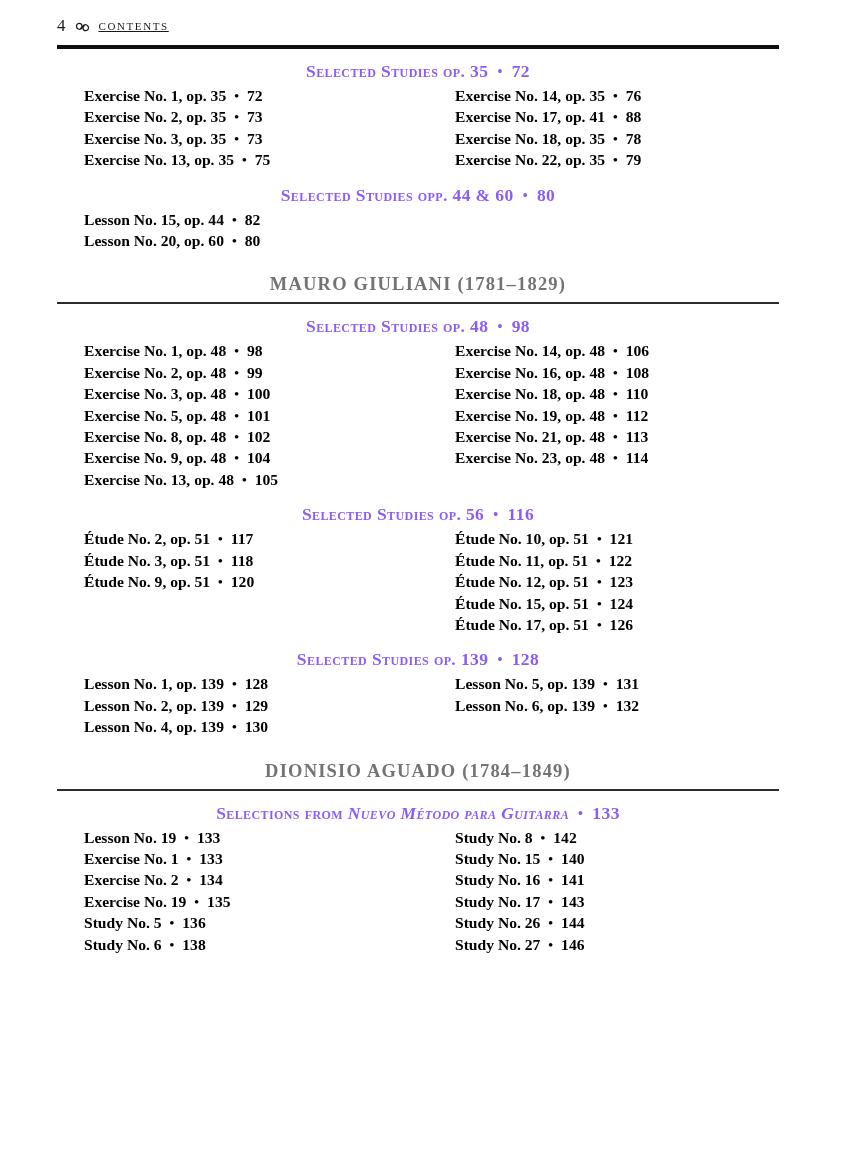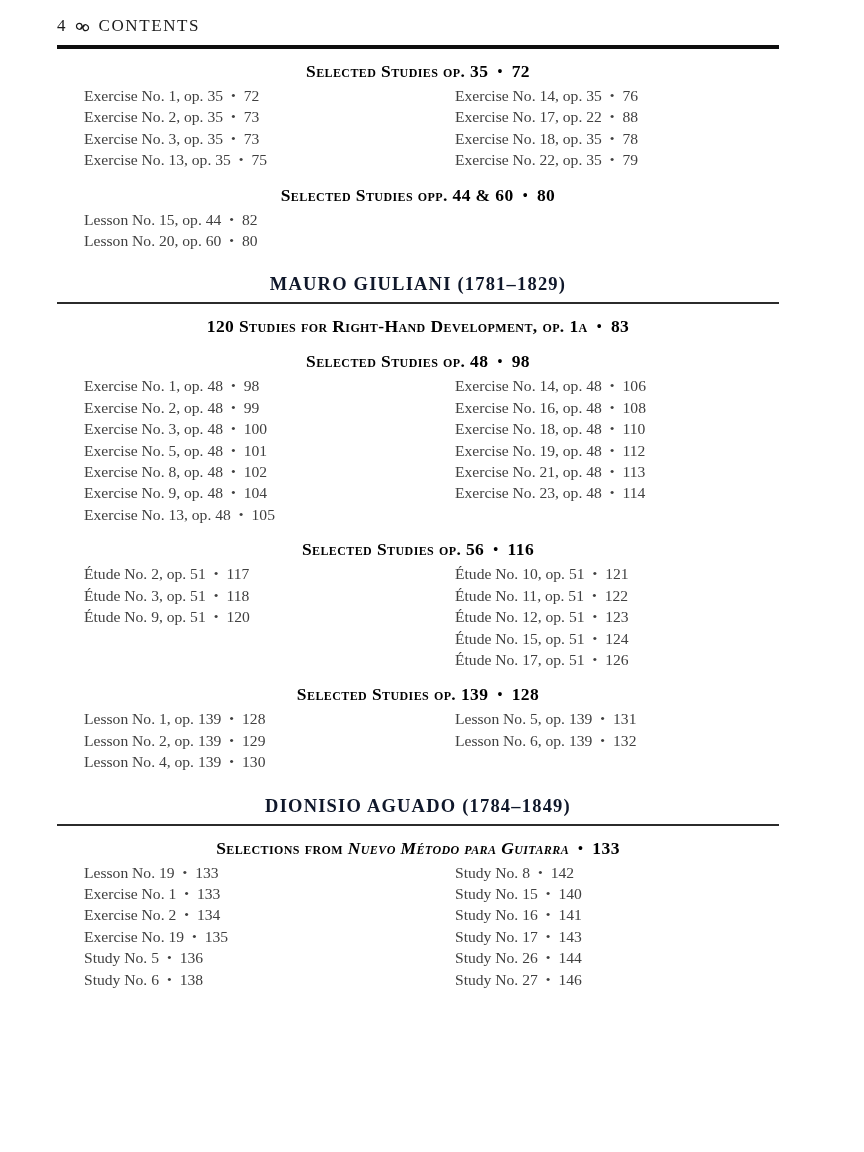--- a/index.html
+++ b/index.html
@@ -9,60 +9,61 @@
     color:#1a1a1a;
     font-family:"Liberation Serif", serif;
     overflow:hidden;
   }
   .page { padding:14px 85px 0 57px; }
 
   
   .running-header { display:flex; align-items:center; gap:7px; height:24px; }
   .page-num { font-size:17px; }
   .ornament { display:inline-flex; align-items:center; margin:2px 1px 0 1px; }
-  .contents-label { font-size:17px; letter-spacing:1.6px; }
+  .contents-label { font-size:11px; letter-spacing:1.6px;text-decoration:underline; }
   .top-rule { height:4px; background:#0e0e0e; margin-top:7px; }
 
   
   .section-heading {
     text-align:center;
     font-weight:bold;
     font-variant:small-caps;
     font-size:17.5px;
     letter-spacing:0.4px;
     margin:14px 0 3px 0;
-    color:#000000;
+    color:#8b5cf6;
   }
   .section-heading .h-italic { font-style:italic; }
   .section-heading .h-bullet { font-size:14px; margin:0 9px; vertical-align:1px; }
 
   
   .composer {
     text-align:center;
     font-weight:bold;
     font-size:18.5px;
     letter-spacing:1.2px;
     margin:23px 0 0 0;
-    color:#0f172a;
+    color:#737373;
   }
   .composer-rule { border:none; border-top:2px solid #2b2b2b; margin:7px 0 0 0; }
   .composer-rule + .section-heading { margin-top:12px; }
   .top-rule + * .section-heading:first-child { margin-top:12px; }
 
   
   .columns {
     display:grid;
     grid-template-columns:371px 1fr;
     padding-left:27px;
   }
   .entry {
     font-size:15.6px;
     line-height:21.4px;
     white-space:nowrap;
-    color:#404040;
+    color:#000000;
+    font-weight:bold;
   }
   .entry .entry-bullet { font-size:13.5px; margin:0 8px; vertical-align:1px; }
 </style>
 </head>
 <body>
 
 <div class="page">
 
   <div class="running-header">
     <span class="page-num">4</span>
@@ -81,36 +82,35 @@
       <h3 class="section-heading"><span class="h-prefix">Selected Studies op. 35</span><span class="h-bullet">•</span><span class="h-page">72</span></h3>
       <div class="columns">
         <div class="col">
           <div class="entry"><span class="entry-label">Exercise No. 1, op. 35</span><span class="entry-bullet">•</span><span class="entry-page">72</span></div>
           <div class="entry"><span class="entry-label">Exercise No. 2, op. 35</span><span class="entry-bullet">•</span><span class="entry-page">73</span></div>
           <div class="entry"><span class="entry-label">Exercise No. 3, op. 35</span><span class="entry-bullet">•</span><span class="entry-page">73</span></div>
           <div class="entry"><span class="entry-label">Exercise No. 13, op. 35</span><span class="entry-bullet">•</span><span class="entry-page">75</span></div>
         </div>
         <div class="col">
           <div class="entry"><span class="entry-label">Exercise No. 14, op. 35</span><span class="entry-bullet">•</span><span class="entry-page">76</span></div>
-          <div class="entry"><span class="entry-label">Exercise No. 17, op. 22</span><span class="entry-bullet">•</span><span class="entry-page">88</span></div>
+          <div class="entry"><span class="entry-label">Exercise No. 17, op. 41</span><span class="entry-bullet">•</span><span class="entry-page">88</span></div>
           <div class="entry"><span class="entry-label">Exercise No. 18, op. 35</span><span class="entry-bullet">•</span><span class="entry-page">78</span></div>
           <div class="entry"><span class="entry-label">Exercise No. 22, op. 35</span><span class="entry-bullet">•</span><span class="entry-page">79</span></div>
         </div>
       </div>
       <h3 class="section-heading"><span class="h-prefix">Selected Studies opp. 44 &amp; 60</span><span class="h-bullet">•</span><span class="h-page">80</span></h3>
       <div class="columns">
         <div class="col">
           <div class="entry"><span class="entry-label">Lesson No. 15, op. 44</span><span class="entry-bullet">•</span><span class="entry-page">82</span></div>
           <div class="entry"><span class="entry-label">Lesson No. 20, op. 60</span><span class="entry-bullet">•</span><span class="entry-page">80</span></div>
         </div>
         <div class="col"></div>
       </div>
       <h2 class="composer">MAURO GIULIANI (1781–1829)</h2>
       <hr class="composer-rule">
-      <h3 class="section-heading"><span class="h-prefix">120 Studies for Right-Hand Development, op. 1a</span><span class="h-bullet">•</span><span class="h-page">83</span></h3>
       <h3 class="section-heading"><span class="h-prefix">Selected Studies op. 48</span><span class="h-bullet">•</span><span class="h-page">98</span></h3>
       <div class="columns">
         <div class="col">
           <div class="entry"><span class="entry-label">Exercise No. 1, op. 48</span><span class="entry-bullet">•</span><span class="entry-page">98</span></div>
           <div class="entry"><span class="entry-label">Exercise No. 2, op. 48</span><span class="entry-bullet">•</span><span class="entry-page">99</span></div>
           <div class="entry"><span class="entry-label">Exercise No. 3, op. 48</span><span class="entry-bullet">•</span><span class="entry-page">100</span></div>
           <div class="entry"><span class="entry-label">Exercise No. 5, op. 48</span><span class="entry-bullet">•</span><span class="entry-page">101</span></div>
           <div class="entry"><span class="entry-label">Exercise No. 8, op. 48</span><span class="entry-bullet">•</span><span class="entry-page">102</span></div>
           <div class="entry"><span class="entry-label">Exercise No. 9, op. 48</span><span class="entry-bullet">•</span><span class="entry-page">104</span></div>
           <div class="entry"><span class="entry-label">Exercise No. 13, op. 48</span><span class="entry-bullet">•</span><span class="entry-page">105</span></div>

